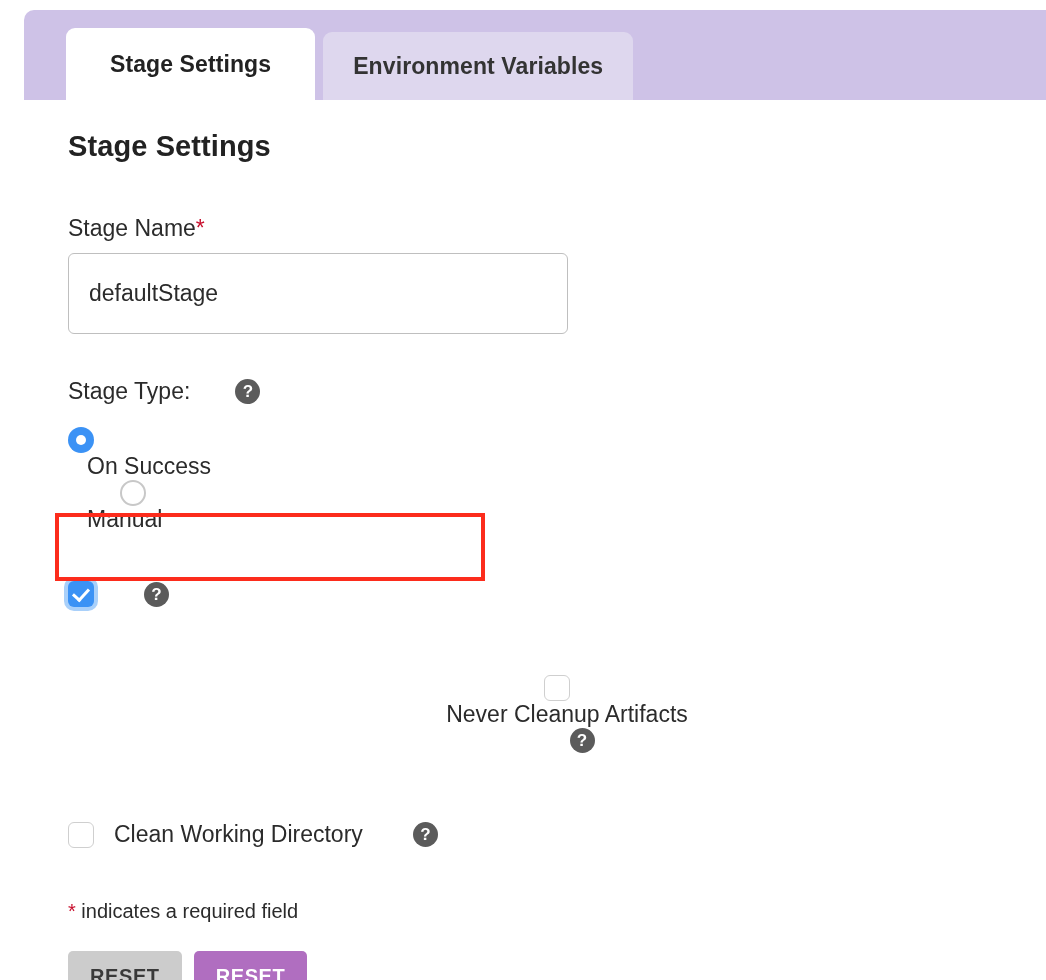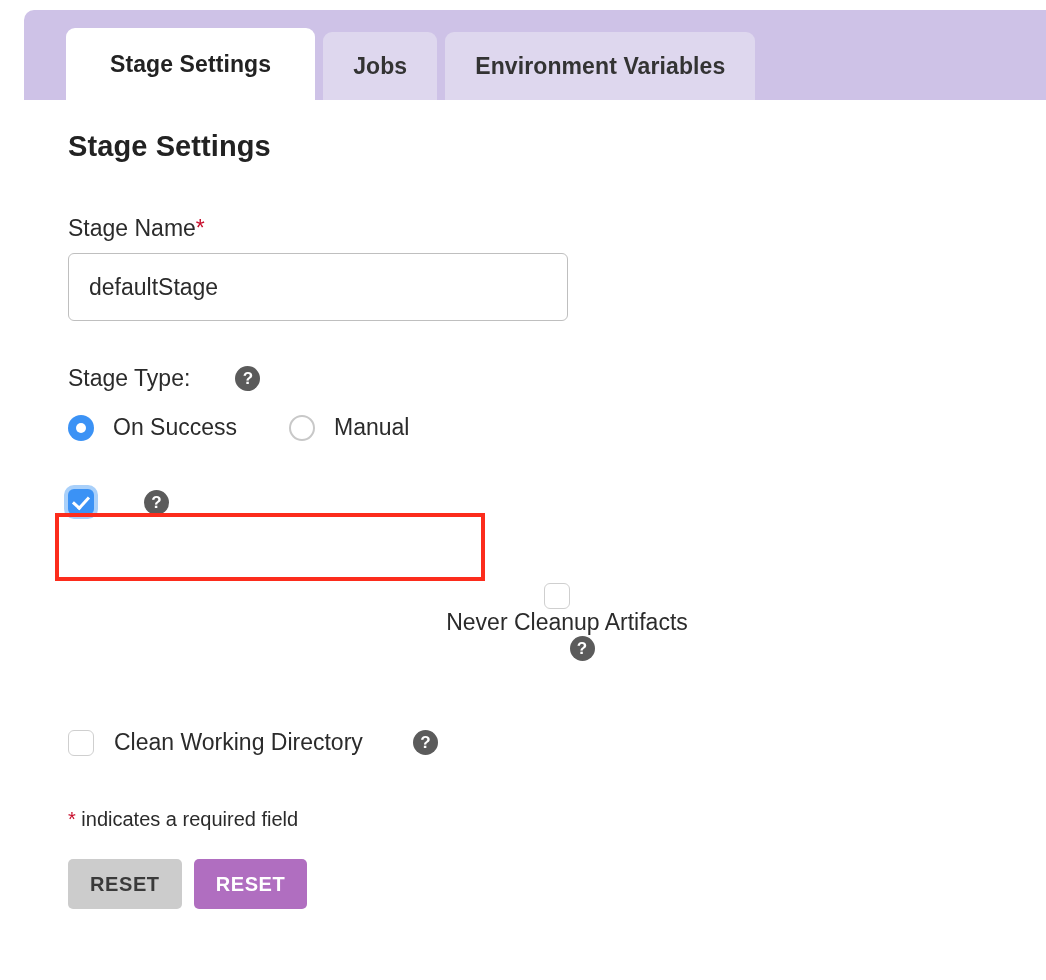--- a/index.html
+++ b/index.html
@@ -100,21 +100,21 @@
     display: block;
   }
   .req-star {
     color: #c8102e;
     font-size: 23px;
   }
 
   .text-input {
     margin-top: 11px;
     width: 500px;
-    height: 68px;
+    height: 81px;
     box-sizing: border-box;
     border: 1px solid #bfbfbf;
     border-radius: 6px;
     font-size: 23px;
     font-family: "Liberation Sans", sans-serif;
     color: #2b2b2b;
     padding: 0 20px;
     background: #ffffff;
     outline: none;
   }
@@ -143,21 +143,22 @@
     align-items: center;
     justify-content: center;
     line-height: 1;
     cursor: pointer;
     flex: none;
   }
 
   .radio-row {
     margin-top: 22px;
     display: flex;
-    align-items: flex-end;
+    align-items: flex-start;
+    flex-direction: column;
   }
   .radio {
     width: 26px;
     height: 26px;
     border-radius: 50%;
     box-sizing: border-box;
     flex: none;
     cursor: pointer;
   }
   .radio.checked {
@@ -275,23 +276,20 @@
   }
 </style>
 </head>
 <body>
 
 <div class="tabbar">
   <div class="tab active">
     <span>Stage Settings</span>
   </div>
   <div class="tab">
-    <span>Jobs</span>
-  </div>
-  <div class="tab">
     <span>Environment Variables</span>
   </div>
 </div>
 <div class="active-tab-bridge"></div>
 <div class="tabbar-underline"></div>
 
 <div class="content">
 
   <h1 class="page-title">Stage Settings</h1>
 

